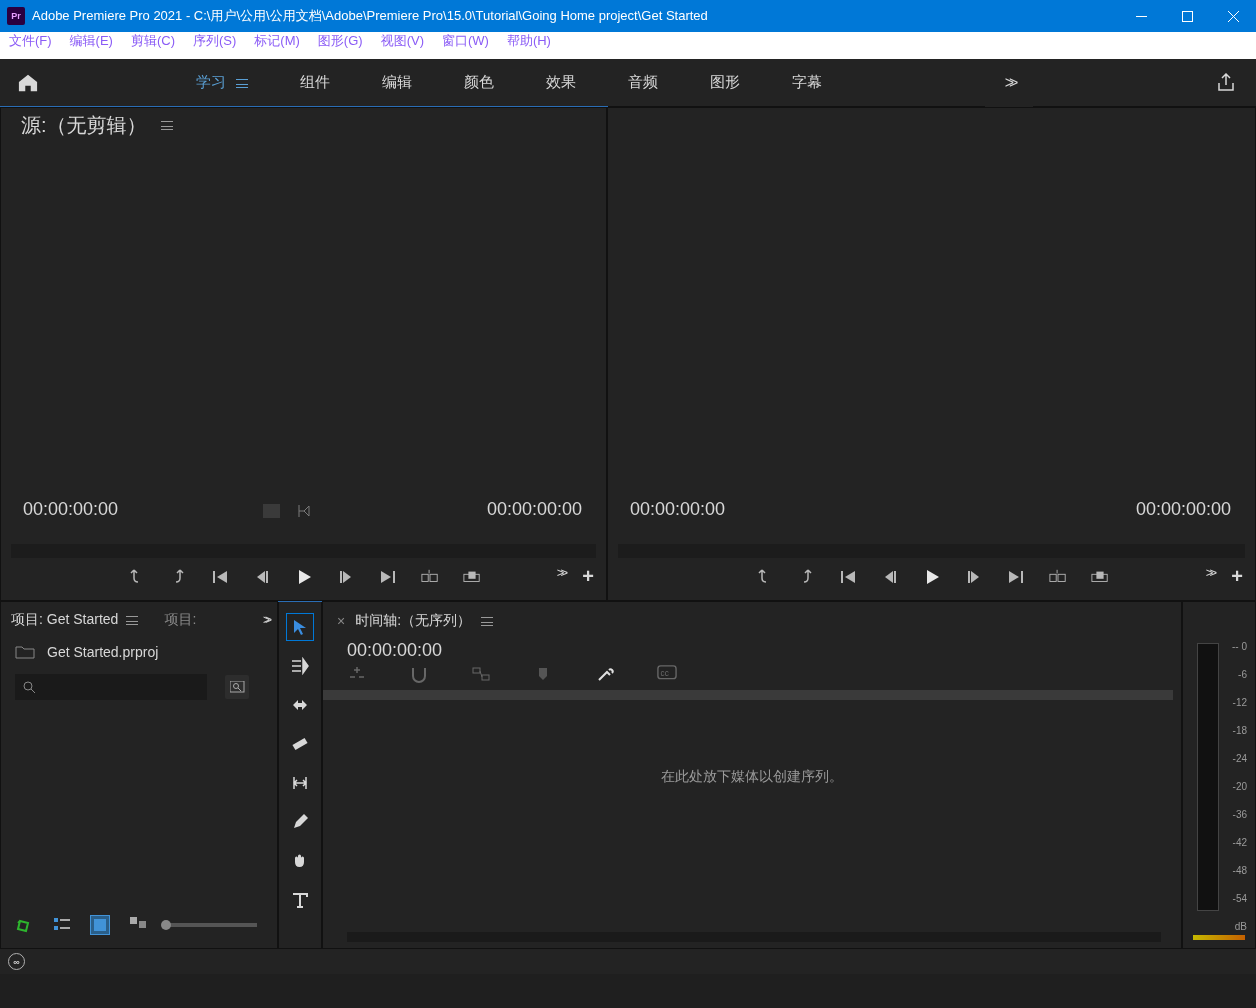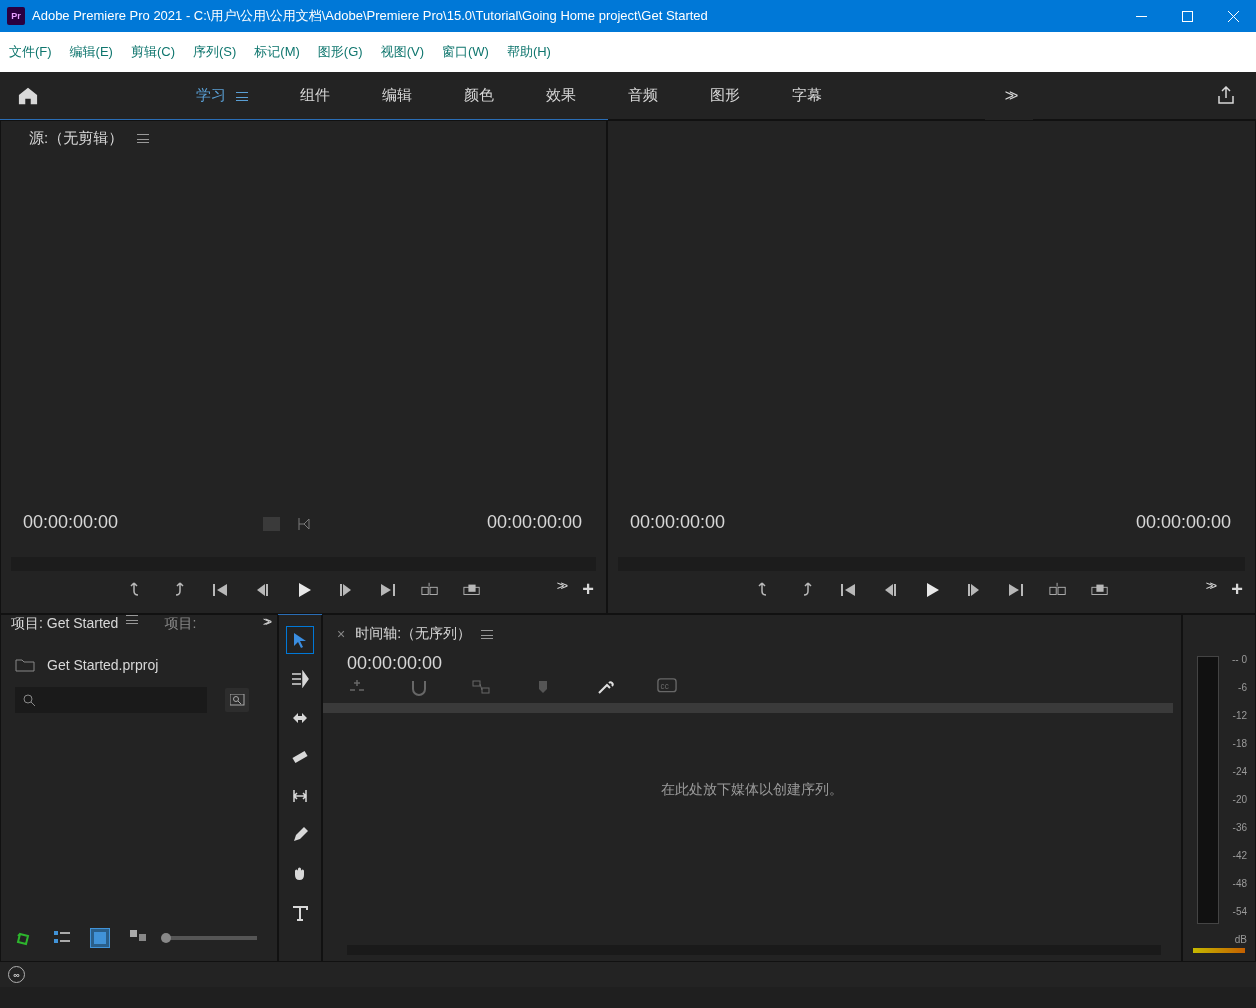--- a/index.html
+++ b/index.html
@@ -2,58 +2,58 @@
 <html><head>
 <meta charset="utf-8">
 <style>
 *{margin:0;padding:0;box-sizing:border-box;font-family:"Microsoft YaHei",sans-serif;user-select:none}
 body{width:1256px;height:1008px;background:#1f1f1f;overflow:hidden;color:#d8d8d8;font-size:13px}
 .titlebar{height:32px;background:#0078d7;display:flex;align-items:center;color:#fff;font-size:13px}
 .pr-logo{width:18px;height:18px;background:#2a0040;margin:10px 7px;display:flex;align-items:center;justify-content:center;font-size:9px;font-weight:bold;border-radius:2px;color:#e7a0ff}
 .titlebar .spacer{flex:1}
 .winbtn{width:46px;height:32px;display:flex;align-items:center;justify-content:center;cursor:pointer}
 .winbtn svg{width:11px;height:11px;stroke:#fff;fill:none;stroke-width:1}
-.menubar{height:40px;background:#fff;color:#0f766e;display:flex;align-items:center;font-size:13px}
+.menubar{height:27px;background:#fff;color:#8b5cf6;display:flex;align-items:flex-start;font-size:13px}
 .menubar .mi{padding:0 9px;cursor:pointer}
 .wsbar{height:48px;background:#232323;display:flex;align-items:center;border-bottom:1px solid #111}
 .home{width:56px;height:48px;display:flex;align-items:center;justify-content:center;cursor:pointer}
 .home svg{width:22px;height:20px;fill:#d8d8d8}
 .wstabs{display:flex;height:48px;align-items:center;margin-left:140px;gap:52px;font-size:15px}
 .wstab{cursor:pointer;color:#d8d8d8}
 .wstab.active{color:#5a9fd4}
 .hamb{display:inline-block;width:12px;height:9px;border-top:1px solid #5a9fd4;border-bottom:1px solid #5a9fd4;position:relative;vertical-align:middle;margin-left:10px}
 .hamb::after{content:"";position:absolute;left:0;right:0;top:4px;border-top:1px solid #5a9fd4}
 .morebtn{height:48px;width:48px;display:flex;align-items:center;justify-content:center;cursor:pointer;background:#232323}
 .share{width:60px;height:48px;display:flex;align-items:center;justify-content:center;cursor:pointer}
 .share svg{width:20px;height:20px;stroke:#d8d8d8;fill:none;stroke-width:1.5}
 .chev{font-size:16px;letter-spacing:-5px;color:#d8d8d8}
 .row1{display:flex;height:494px}
 .panel{background:#232323;position:relative;border:1px solid #111}
 .src{width:607px;outline:1px solid #2a6db5}
 .prg{flex:1}
-.phead{height:35px;display:flex;align-items:center;padding-left:28px;gap:14px;font-size:15px}
+.phead{height:35px;display:flex;align-items:center;padding-left:20px;gap:14px;font-size:20px}
 .burger{cursor:pointer;display:inline-block;width:12px;height:9px;border-top:1px solid #999;border-bottom:1px solid #999;position:relative}
 .burger::after{content:"";position:absolute;left:0;right:0;top:4px;border-top:1px solid #999}
 .tc{position:absolute;bottom:80px;font-size:18px;color:#d8d8d8}
 .tc.l{left:22px}
 .tc.r{right:24px}
 .srcicons{position:absolute;bottom:82px;left:262px;display:flex;gap:18px}
 .srcicons div{width:17px;height:14px;cursor:pointer}
 .fitbtn{background:#3a3a3a}
 .zoneicon svg{stroke:#7a7a7a;fill:none}
 .track{position:absolute;bottom:42px;left:10px;right:10px;height:14px;background:#1c1c1c}
 .transport{position:absolute;bottom:10px;left:0;right:0;height:26px;display:flex;align-items:center;justify-content:center;gap:22px}
 .tbtn{width:20px;height:20px;display:flex;align-items:center;justify-content:center;cursor:pointer}
 .tbtn svg{width:18px;height:18px;fill:#b8b8b8}
 .tbtn.play svg{fill:#e8e8e8}
 .plus{position:absolute;right:12px;bottom:12px;font-size:20px;font-weight:bold;cursor:pointer;color:#d8d8d8}
 .smchev{position:absolute;right:42px;bottom:20px;font-size:13px;letter-spacing:-4px;cursor:pointer}
 .row2{display:flex;height:348px}
 .proj{width:278px;background:#232323;border:1px solid #111;padding:0}
-.projhead{height:36px;display:flex;align-items:flex-start;padding:0 10px;font-size:14px;gap:8px}
+.projhead{height:36px;display:flex;align-items:center;padding:0 10px;font-size:14px;gap:8px}
 .projhead .pmore{margin-left:auto}
 .projfile{padding:6px 14px;display:flex;align-items:flex-start;gap:12px;font-size:14px}
 .folder{width:20px;height:15px;display:block}
 .srow{padding:8px 14px;display:flex;gap:18px;align-items:center}
 .sbox{flex:none;width:192px;height:26px;background:#1a1a1a;display:flex;align-items:center;padding-left:8px}
 .findic{width:24px;height:24px;cursor:pointer;display:flex;align-items:center;justify-content:center;background:#2d2d2d;border-radius:2px}
 .dropzone{margin:10px 14px;height:178px;border:1px solid #444;display:flex;align-items:center;justify-content:center;color:#9a9a9a;font-size:14px}
 .projbtm{position:absolute;bottom:14px;left:14px;display:flex;gap:20px;align-items:center}
 .pb{width:18px;height:18px;cursor:pointer;display:flex;align-items:center;justify-content:center}
 .slider{width:90px;height:4px;background:#555;position:relative}

